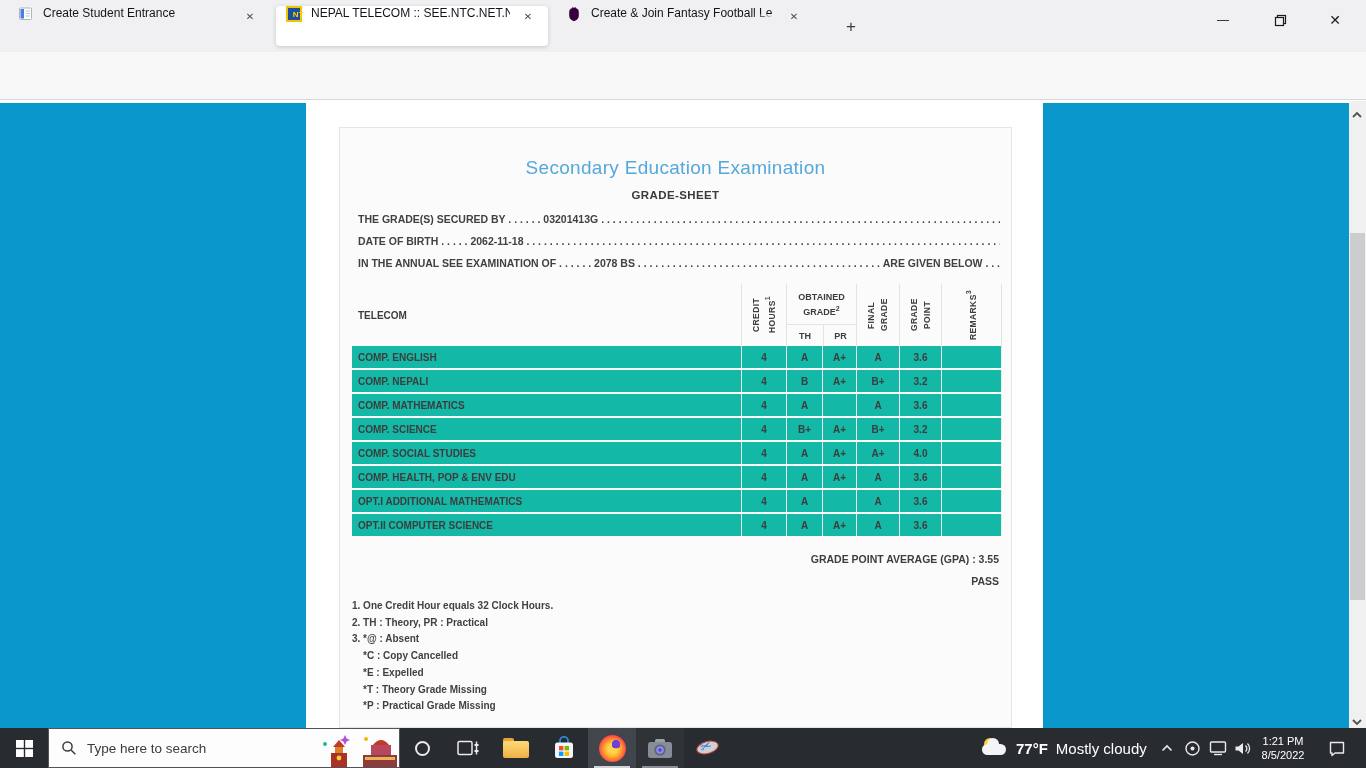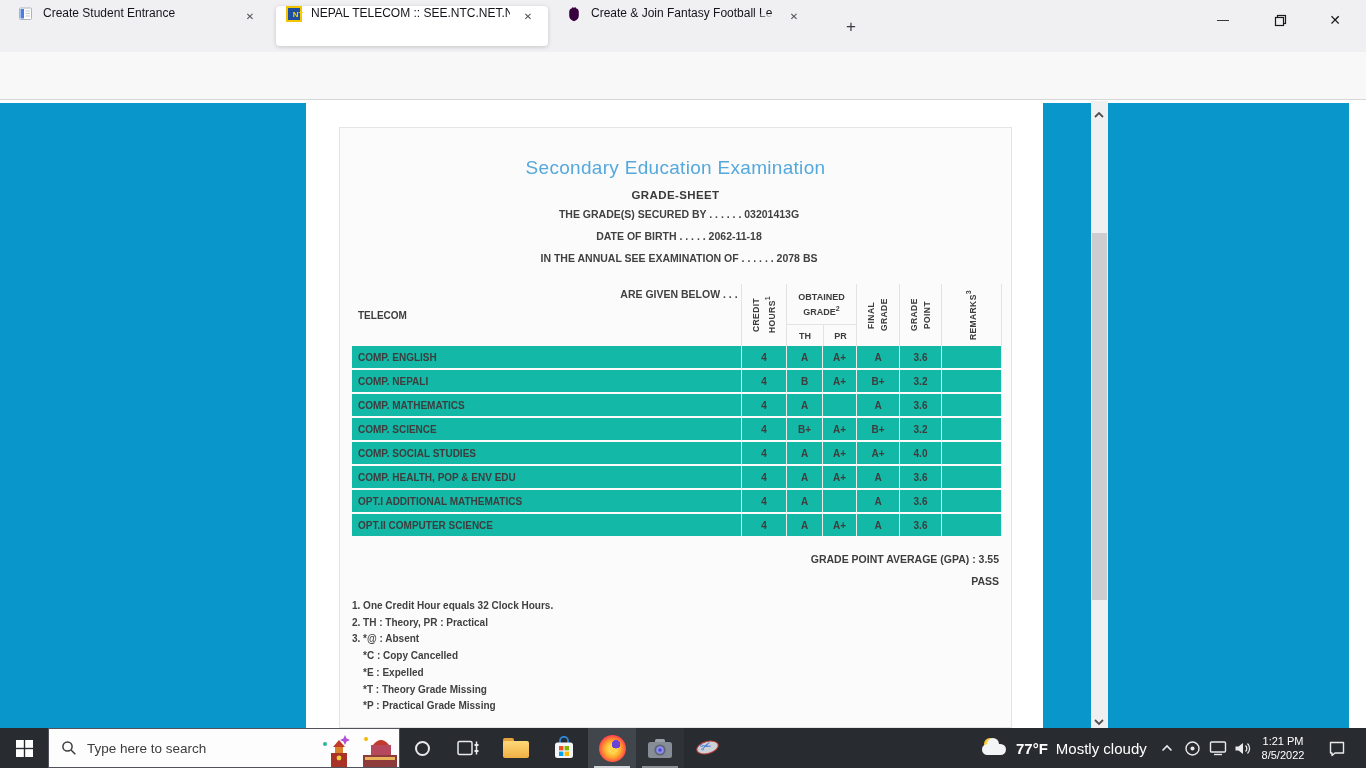--- a/index.html
+++ b/index.html
@@ -27,36 +27,36 @@
   .urlbar { position:absolute; left:240px; top:60px; width:932px; height:32px; background:#f0f0f4; border-radius:4px; }
   .urlicon { position:absolute; top:8px; }
   .urltext { position:absolute; left:104px; top:0; height:32px; display:flex; align-items:center; font-size:13.5px; color:#5b5b66; white-space:nowrap; }
   .urltext .dom { color:#15141a; }
   .zoompill { position:absolute; right:46px; top:5px; height:22px; background:#fff; border-radius:4px; font-size:11px; color:#15141a; display:flex; align-items:center; padding:0 9px; }
   .staricon { position:absolute; right:12px; top:4px; font-size:16px; color:#5b5b66; }
   .readericon { position:absolute; right:106px; top:8px; }
   .navright { position:absolute; top:62px; }
 
   
-  .content { position:absolute; left:0; top:101px; width:1108px; height:627px; background:#fff; }
+  .content { position:absolute; left:0; top:101px; width:1366px; height:627px; background:#fff; }
   .bluepane { position:absolute; top:2px; bottom:0; background:#0996cb; }
   .blue-left { left:0; width:306px; }
   .blue-right { left:1043px; width:306px; }
 
   
   .vscroll { position:absolute; right:0; top:0; width:17px; height:627px; background:#f0f0f1; }
   .scrollthumb { position:absolute; left:1px; width:15px; top:132px; height:367px; background:#cdcdd0; }
   .scrollarrow { position:absolute; left:2px; width:12px; height:10px; }
 
   
   .card { position:absolute; left:339px; top:26px; width:673px; height:601px; background:#fbfbfb; border:1px solid #e4e4e4; }
   .sheet-title { position:absolute; top:29px; left:0; width:100%; text-align:center; font-size:19px; color:#55a8db; letter-spacing:.3px; }
   .sheet-sub { position:absolute; top:61px; left:0; width:100%; text-align:center; font-size:11.5px; font-weight:bold; color:#3a3a3a; letter-spacing:.4px; }
   .infolines { position:absolute; left:18px; right:11px; top:80px; }
-  .iline { display:flex; height:22px; align-items:center; font-size:10.5px; font-weight:bold; color:#414141; white-space:nowrap;flex-direction:column; }
+  .iline { display:flex; height:22px; align-items:center; font-size:10.5px; font-weight:bold; color:#414141; white-space:nowrap; }
   .iline .fill { flex:1; overflow:hidden; }
   .iline .rt { flex:0 0 auto; }
 
   
   .gtable { position:absolute; left:12px; width:650px; top:156px; color:#3d3d3d; }
   .ghead { display:grid; grid-template-columns:1fr 45px 36px 34px 43px 42px 61px; height:62px; }
   .ghead .subjh { display:flex; align-items:center; padding-left:6px; font-size:10px; font-weight:bold; }
   .vcell { display:flex; align-items:center; justify-content:center; border-left:1px solid #e3e3e3; }
   .vcell.last { border-right:1px solid #e3e3e3; }
   .vtext { writing-mode:vertical-rl; transform:rotate(180deg); font-size:8.5px; font-weight:bold; letter-spacing:.4px; line-height:1.5; max-height:56px; text-align:center; }

